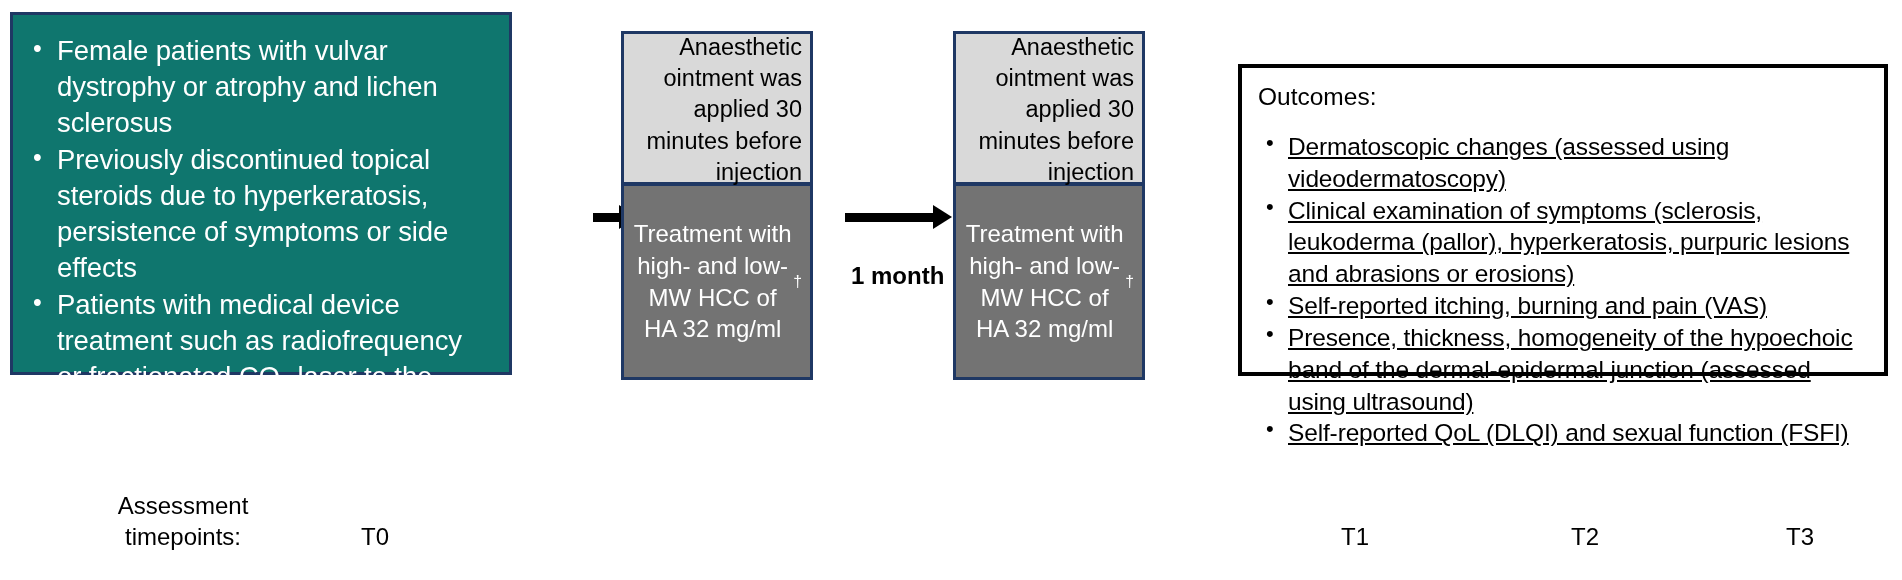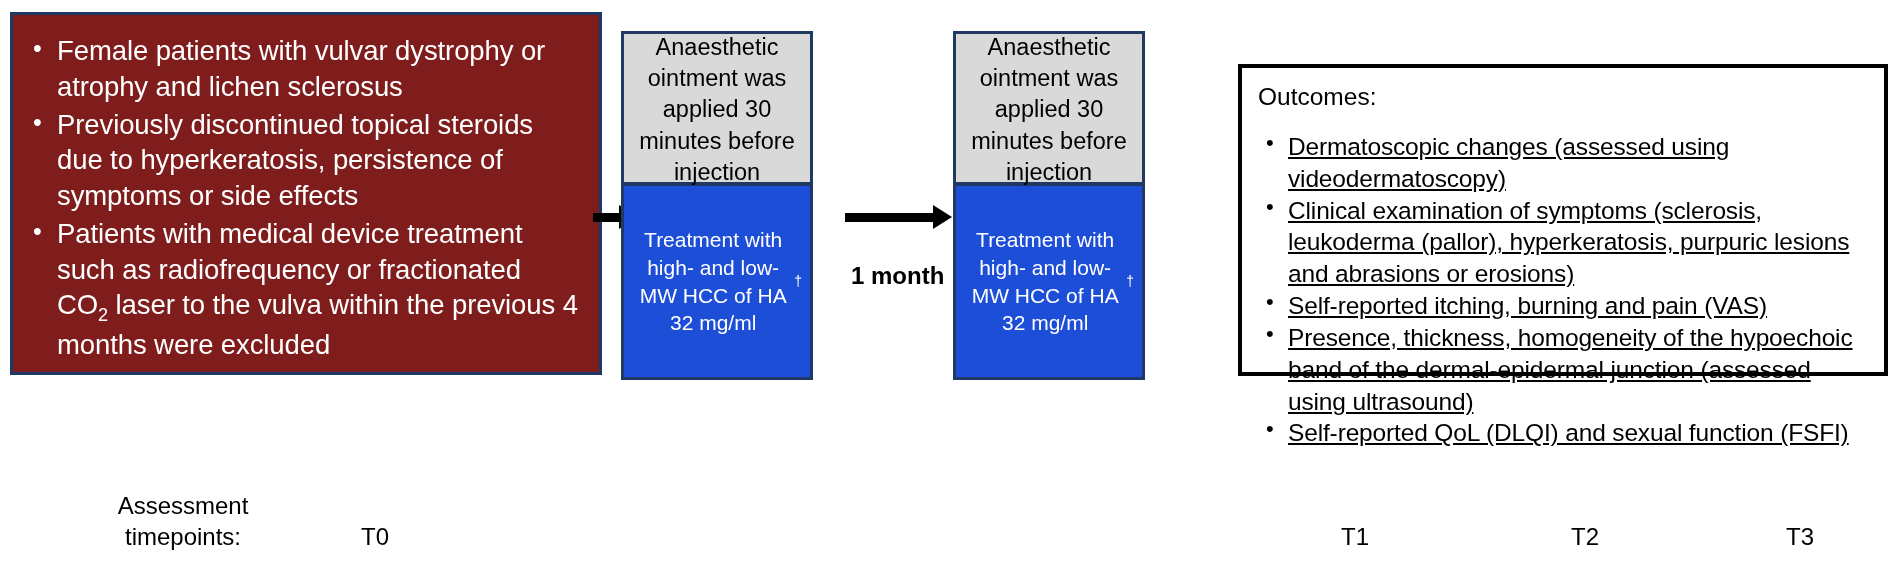--- a/index.html
+++ b/index.html
@@ -19,23 +19,23 @@
     position: relative;
     width: 1902px;
     height: 580px;
   }
 
   
   .pop-box {
     position: absolute;
     left: 10px;
     top: 12px;
-    width: 592px;
+    width: 502px;
     height: 363px;
-    background: #7f1d1d;
+    background: #0f766e;
     border: 3px solid #1f3864;
     box-sizing: border-box;
     color: #ffffff;
     padding: 18px 20px 8px 14px;
   }
   .pop-list {
     list-style: none;
     margin: 0;
     padding: 0;
   }
@@ -118,34 +118,34 @@
 
   .tx-top {
     background: #d9d9d9;
     color: #000000;
     height: 152px;
     box-sizing: border-box;
     border-bottom: 4px solid #1f3864;
     display: flex;
     align-items: center;
     justify-content: center;
-    text-align: center;
+    text-align: right;
     font-size: 23.5px;
     line-height: 1.33;
     padding: 4px 8px 0 8px;
   }
   .tx-bottom {
-    background: #1d4ed8;
+    background: #737373;
     color: #ffffff;
     flex: 1;
     display: flex;
     align-items: center;
     justify-content: center;
     text-align: center;
-    font-size: 21px;
+    font-size: 24px;
     line-height: 1.33;
     padding: 0 8px 0 8px;
     box-sizing: border-box;
   }
 
   
   .outcomes-box {
     position: absolute;
     left: 1238px;
     top: 64px;

